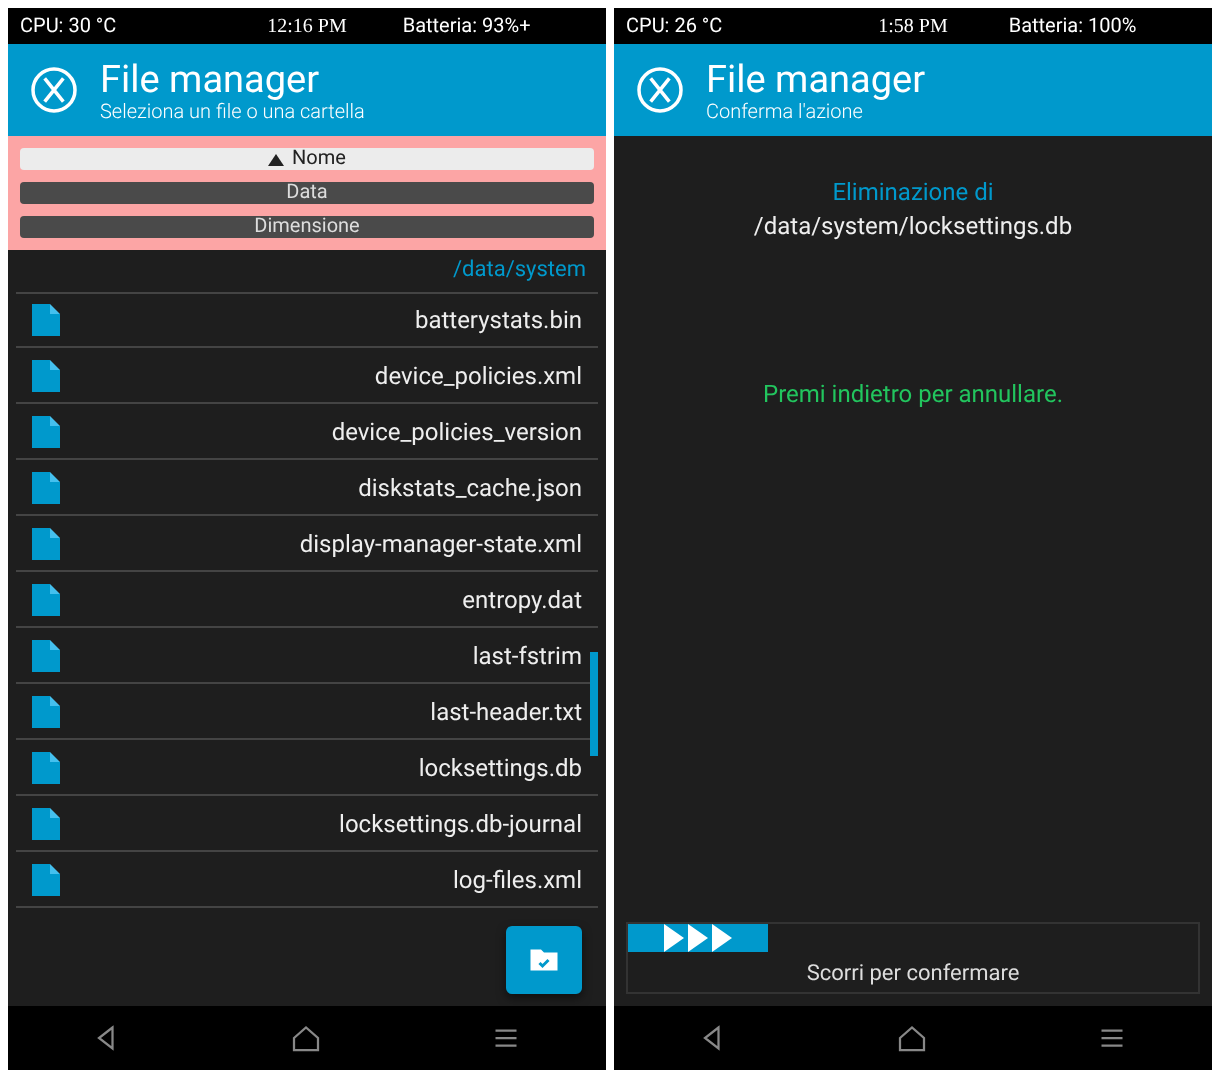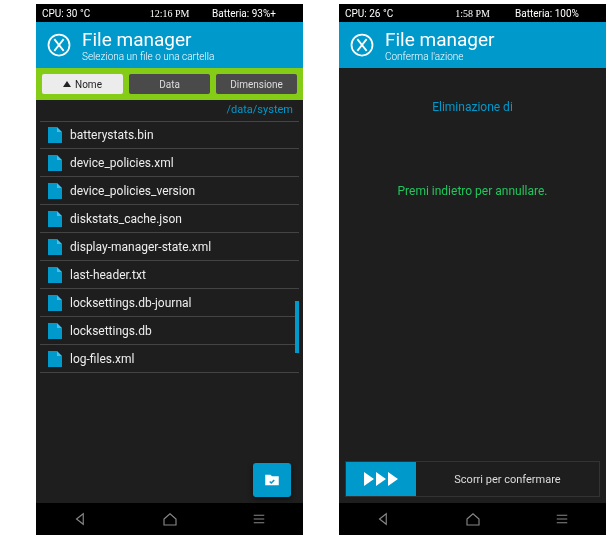--- a/index.html
+++ b/index.html
@@ -11,21 +11,20 @@
   padding: 4px;
   width: 610px;
   height: 539px;
 }
 .phone {
   flex: 1;
   background: #1a1a1a;
   display: flex;
   flex-direction: column;
   overflow: hidden;
-  margin-left: 32px;
 }
 .statusbar {
   height: 18px;
   background: #000;
   color: #fff;
   font-size: 10px;
   display: flex;
   align-items: center;
   padding: 0 6px;
 }
@@ -52,21 +51,22 @@
   flex: 1;
   background: #1e1e1e;
   display: flex;
   flex-direction: column;
   overflow: hidden;
 }
 .sort-row {
   display: flex;
   gap: 6px;
   padding: 6px;
-  background: #84cc16;
+  background: #fca5a5;
+  flex-direction: column;
 }
 .sort-btn {
   flex: 1;
   height: 20px;
   background: #4a4a4a;
   color: #ddd;
   font-size: 10px;
   display: flex;
   align-items: center;
   justify-content: center;
@@ -98,20 +98,21 @@
 .file-row {
   display: flex;
   align-items: center;
   gap: 8px;
   height: 28px;
   padding: 0 8px;
   background: #1e1e1e;
   border-bottom: 1px solid #444;
   color: #eee;
   font-size: 12px;
+  justify-content: space-between;
 }
 .file-row:first-child { border-top: 1px solid #444; }
 .file-icon {
   width: 14px; height: 16px;
   background: #0099cc;
   position: relative;
 }
 .file-icon::before {
   content: "";
   position: absolute;
@@ -154,33 +155,34 @@
   justify-content: center;
 }
 .navbar svg { width: 18px; height: 18px; stroke: #888; fill: none; stroke-width: 1.5; }
 
 .confirm-body {
   flex: 1;
   display: flex;
   flex-direction: column;
   align-items: center;
   color: #eee;
-  padding: 24px 10px 8px;
+  padding: 13px 10px 8px;
   position: relative;
 }
 .confirm-title { color: #0099cc; font-size: 12px; margin-top: 8px;}
 .confirm-path { color: #eee; font-size: 12px; margin-top: 3px; }
 .confirm-hint { color: #22c55e; font-size: 12px; margin-top: 70px; }
 .swipe-row {
   position: absolute;
   bottom: 6px;
   left: 6px; right: 6px;
   display: flex;
   height: 36px;
   border: 1px solid #333;
+  flex-direction: column;
 }
 .swipe-handle {
   width: 70px;
   background: #0099cc;
   display: flex;
   align-items: center;
   justify-content: center;
   gap: 2px;
 }
 .swipe-handle .ar {
@@ -246,29 +248,37 @@
         <div class="file-row">
           <span class="file-icon"></span>
           <span>diskstats_cache.json</span>
         </div>
         <div class="file-row">
           <span class="file-icon"></span>
           <span>display-manager-state.xml</span>
         </div>
         <div class="file-row">
           <span class="file-icon"></span>
+          <span>entropy.dat</span>
+        </div>
+        <div class="file-row">
+          <span class="file-icon"></span>
+          <span>last-fstrim</span>
+        </div>
+        <div class="file-row">
+          <span class="file-icon"></span>
           <span>last-header.txt</span>
         </div>
         <div class="file-row">
           <span class="file-icon"></span>
+          <span>locksettings.db</span>
+        </div>
+        <div class="file-row">
+          <span class="file-icon"></span>
           <span>locksettings.db-journal</span>
-        </div>
-        <div class="file-row">
-          <span class="file-icon"></span>
-          <span>locksettings.db</span>
         </div>
         <div class="file-row">
           <span class="file-icon"></span>
           <span>log-files.xml</span>
         </div>
 
     <div class="scroll-ind"></div>
         <div class="fab">
         <svg viewBox="0 0 24 24">
             <path d="M3 5h7l2 2h9v12H3z" fill="#fff"></path>
@@ -310,20 +320,21 @@
       </svg>
     </div>
     <div class="header-text">
       <div class="header-title">File manager</div>
       <div class="header-sub">Conferma l'azione</div>
     </div>
   </div>
   <div class="body">
     <div class="confirm-body">
       <div class="confirm-title">Eliminazione di</div>
+      <div class="confirm-path">/data/system/locksettings.db</div>
       <div class="confirm-hint">Premi indietro per annullare.</div>
       <div class="swipe-row">
         <div class="swipe-handle">
           <span class="ar"></span>
           <span class="ar"></span>
           <span class="ar"></span>
         </div>
         <div class="swipe-label">Scorri per confermare</div>
       </div>
     </div>

